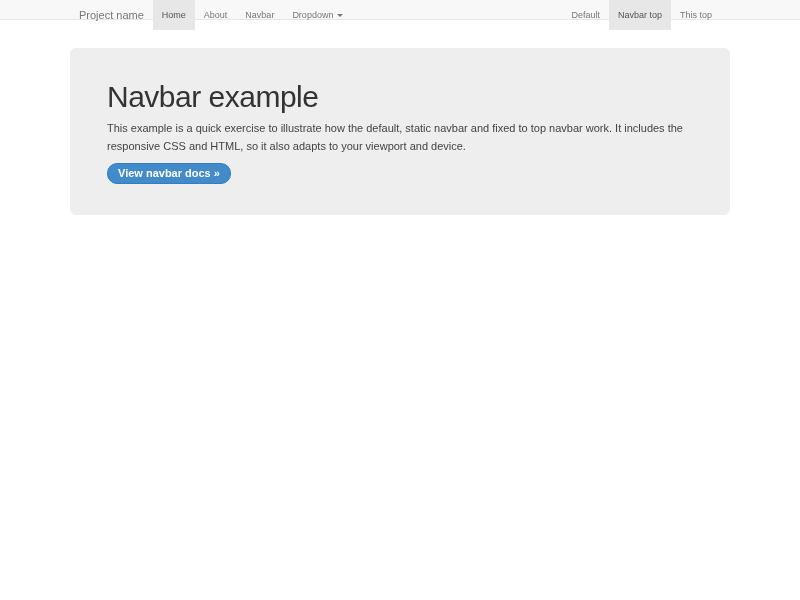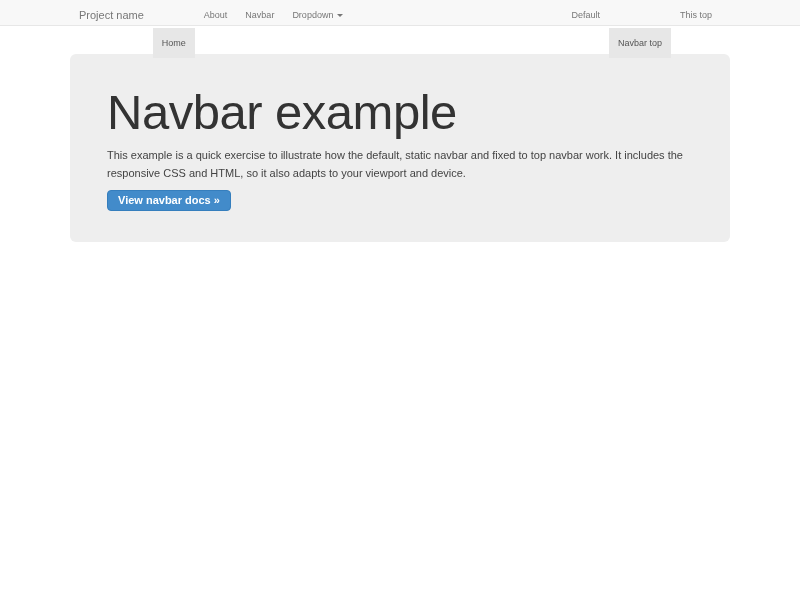--- a/index.html
+++ b/index.html
@@ -19,21 +19,21 @@
   html, body {
     margin: 0;
     padding: 0;
     width: 800px;
     height: 600px;
     background: #ffffff;
     font-family: "Liberation Sans", sans-serif;
     overflow: hidden;
   }
   .navbar {
-    height: 26px;
+    height: 20px;
     background: var(--navbar-bg);
     border-bottom: 1px solid var(--navbar-border);
   }
   .navbar-container {
     width: 660px;
     height: 100%;
     margin: 0 auto;
     padding: 0 9px;
     display: flex;
     align-items: stretch;
@@ -60,42 +60,41 @@
     padding: 0 9px;
     font-size: 9px;
     color: var(--navbar-link);
     text-decoration: none;
     white-space: nowrap;
     cursor: pointer;
   }
   .nav-link.active {
     background: var(--navbar-active-bg);
     color: var(--navbar-active-link);
-    margin-top: 28px;
   }
   .caret {
     display: inline-block;
     width: 0;
     height: 0;
     border-left: 3px solid transparent;
     border-right: 3px solid transparent;
     border-top: 3px solid currentColor;
     margin-left: 4px;
     vertical-align: middle;
   }
   .jumbotron {
     width: 660px;
     margin: 28px auto 0;
     background: var(--jumbotron-bg);
     border-radius: 6px;
     padding: 26px 37px 31px;
   }
   .jumbotron h1 {
     margin: 6px 0 0;
-    font-size: 49px;
+    font-size: 30px;
     line-height: 1.1;
     font-weight: 500;
     color: var(--heading-text);
     letter-spacing: -0.5px;
   }
   .jumbotron p {
     margin: 6px 0 0;
     font-size: 11px;
     line-height: 18px;
     color: var(--body-text);
@@ -104,21 +103,21 @@
   .btn-primary {
     display: inline-block;
     margin-top: 8px;
     padding: 3px 10px;
     font-size: 11px;
     font-weight: bold;
     line-height: 13px;
     color: var(--primary-button-text);
     background: var(--primary-button-bg);
     border: 1px solid var(--primary-button-border);
-    border-radius: 4px;
+    border-radius: 10px;
     text-decoration: none;
     cursor: pointer;
   }
 </style>
 </head>
 <body>
 
 <nav class="navbar">
   <div class="navbar-container">
     <a class="brand">Project name</a>

